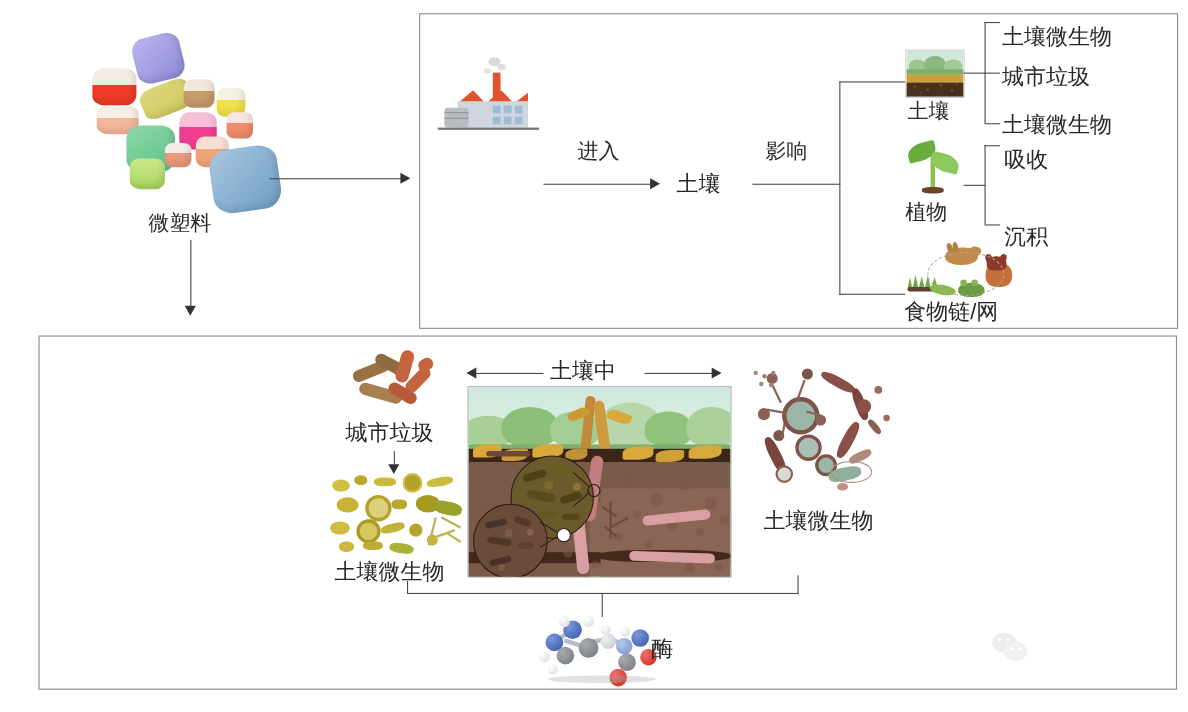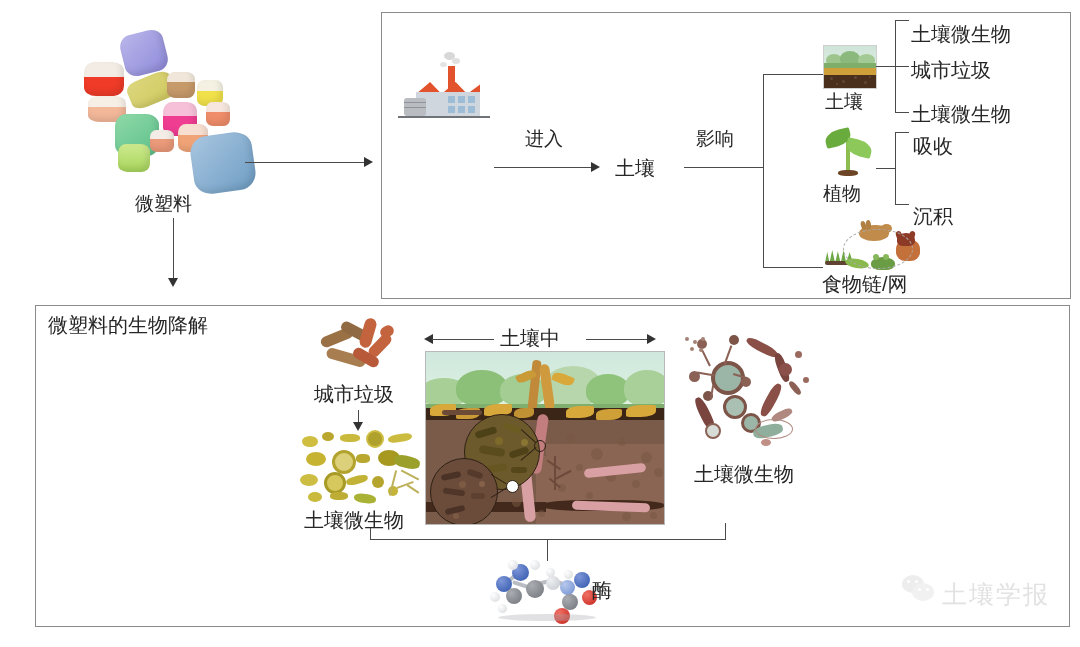--- a/index.html
+++ b/index.html
@@ -219,21 +219,20 @@
     <div class="abs" style="left:58px;top:29px;width:6px;height:6px;background:#86b75a;border-radius:50%;"></div>
 
     <div class="abs" style="left:20px;top:34px;width:24px;height:9px;background:#8ab94e;border-radius:50%;transform:rotate(10deg);"></div>
 
     <div class="abs" style="left:18px;top:4px;width:68px;height:38px;border:1.6px dashed #a9a9a9;border-radius:50%;"></div>
   </div>
   <div class="lbl abs" style="left:822px;top:272px;font-size:20px;">食物链/网</div>
 
   <div class="panel" style="left:35px;top:305px;width:1033px;height:320px;"></div>
 
-  <div class="lbl abs" style="left:48px;top:313px;font-size:20px;">微塑料的生物降解</div>
 
   <div class="arrow-l" style="left:424px;top:334px;"></div>
   <div class="hline" style="left:432px;top:339px;width:62px;"></div>
   <div class="lbl abs" style="left:500px;top:326px;font-size:20px;">土壤中</div>
   <div class="hline" style="left:586px;top:339px;width:62px;"></div>
   <div class="arrow-r" style="left:647px;top:334px;"></div>
 
   <div class="wormshape" style="left:318px;top:320px;width:92px;height:58px;">
     <div class="abs" style="left:2px;top:12px;width:34px;height:11px;background:#9a7045;border-radius:6px;transform:rotate(-22deg);"></div>
     <div class="abs" style="left:22px;top:6px;width:30px;height:11px;background:#8f6a42;border-radius:6px;transform:rotate(28deg);"></div>
@@ -437,15 +436,14 @@
   <div class="lbl abs" style="left:592px;top:578px;font-size:20px;">酶</div>
 
   <div class="abs" style="left:902px;top:575px;width:34px;height:28px;">
     <div class="wm-bubble" style="left:0px;top:0px;width:22px;height:18px;"></div>
     <div class="wm-bubble" style="left:10px;top:8px;width:22px;height:18px;background:#f1f1f1;"></div>
     <div class="abs" style="left:5px;top:5px;width:3px;height:3px;border-radius:50%;background:#ffffff;"></div>
     <div class="abs" style="left:13px;top:5px;width:3px;height:3px;border-radius:50%;background:#ffffff;"></div>
     <div class="abs" style="left:16px;top:13px;width:3px;height:3px;border-radius:50%;background:#ffffff;"></div>
     <div class="abs" style="left:24px;top:13px;width:3px;height:3px;border-radius:50%;background:#ffffff;"></div>
   </div>
-  <div class="wm" style="left:942px;top:578px;">土壤学报</div>
 
 </div>
 
 </body></html>

